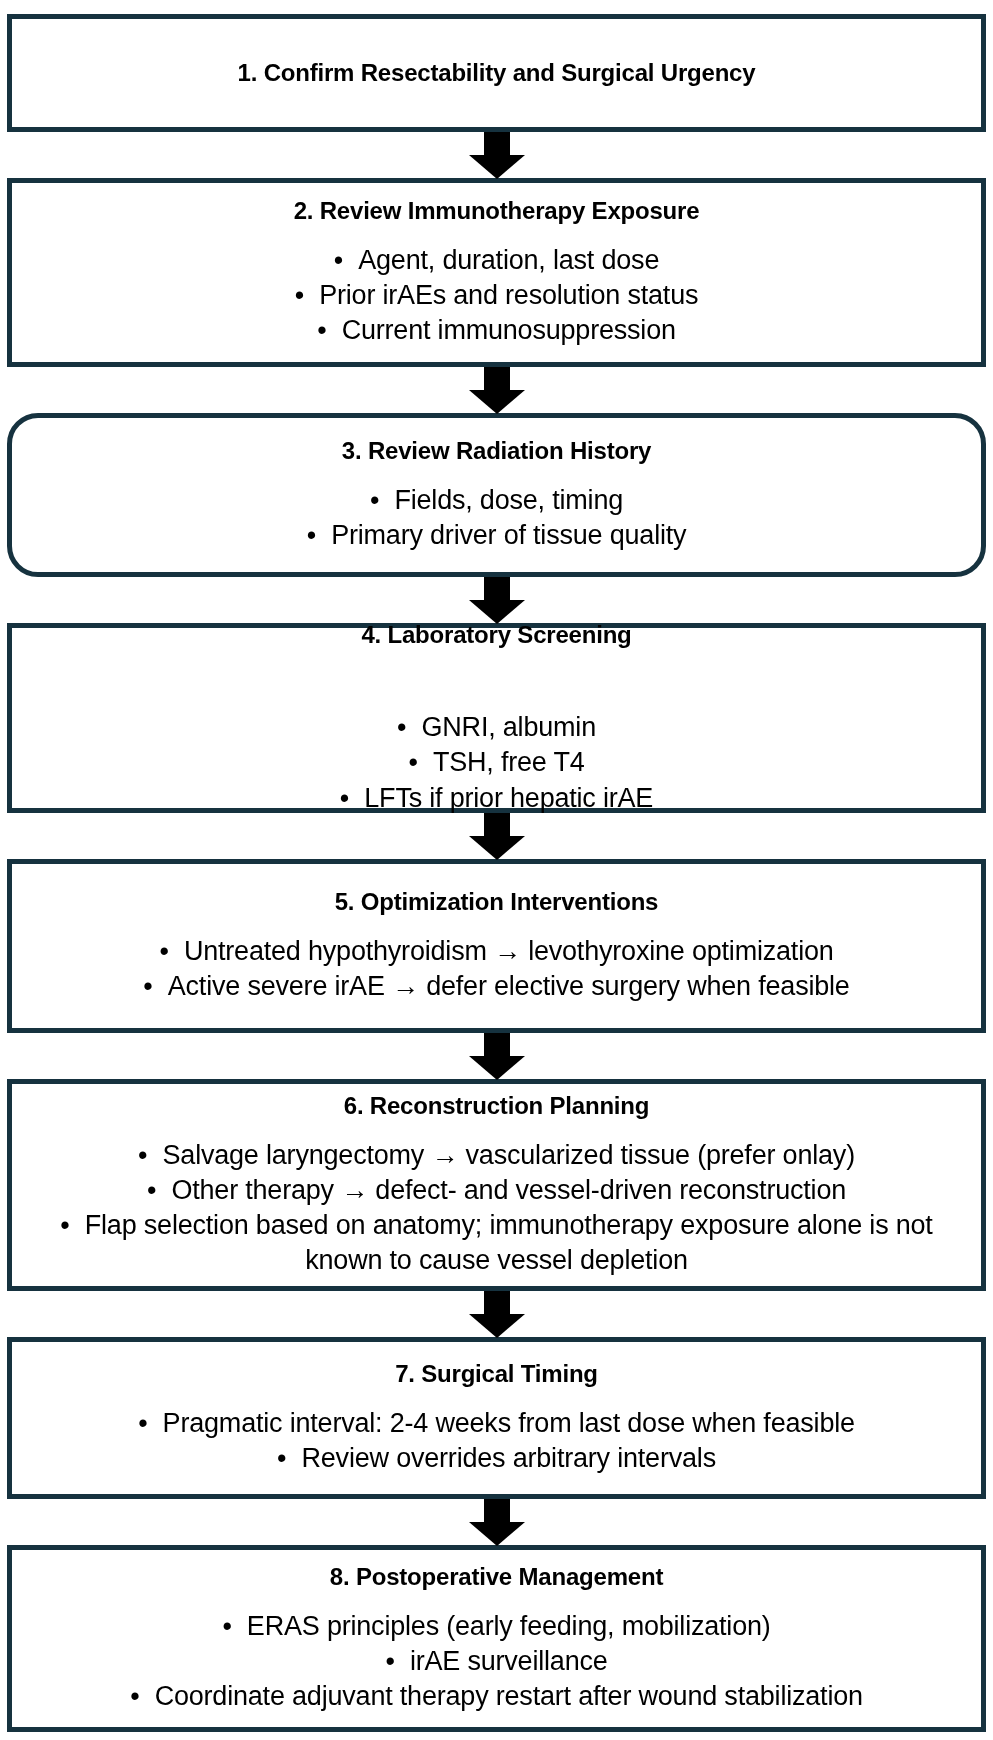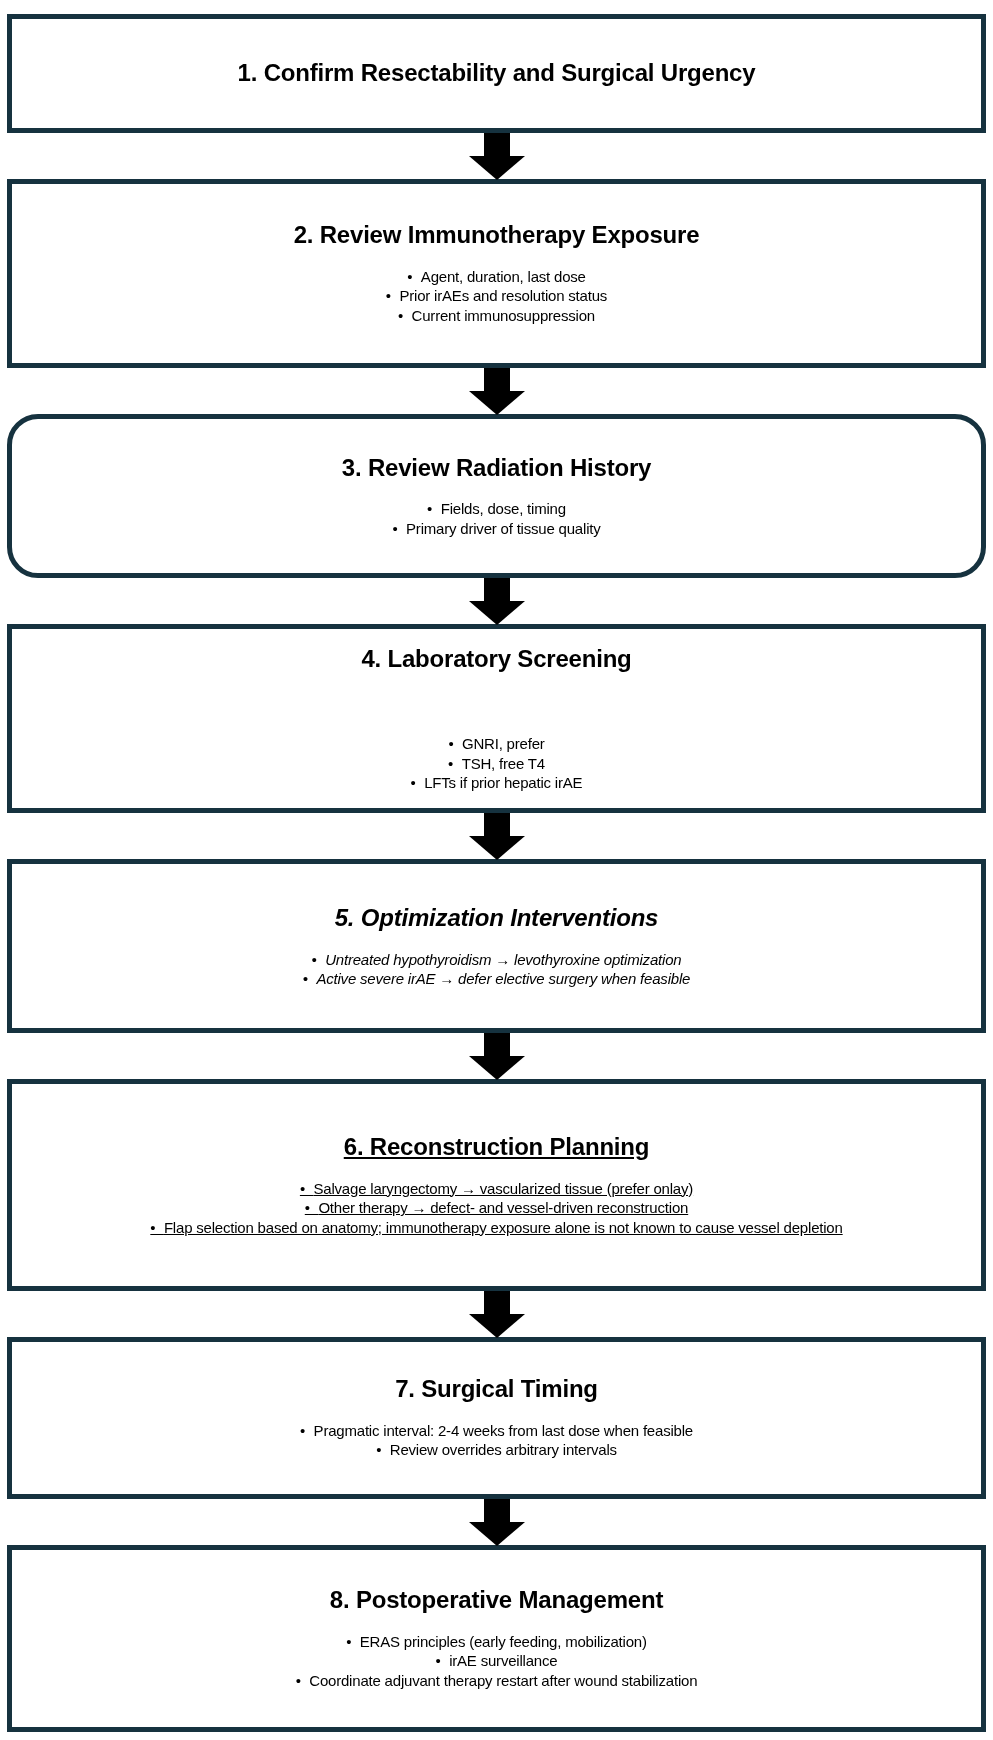--- a/index.html
+++ b/index.html
@@ -43,21 +43,21 @@
     letter-spacing: -0.2px;
   }
   .node-bullets {
     margin-top: 18px;
     width: 100%;
     display: flex;
     flex-direction: column;
     align-items: center;
   }
   .bullet {
-    font-size: 15px;
+    font-size: 27px;
     font-weight: normal;
     text-align: center;
     line-height: 1.30;
     letter-spacing: -0.2px;
     max-width: 900px;
   }
   .bullet .dot {
     letter-spacing: 0;
   }
   
@@ -85,22 +85,22 @@
     height: 0;
     border-left: 28px solid transparent;
     border-right: 28px solid transparent;
     border-top: 24px solid #000000;
   }
   
   .n1 { height: 119px; }
   .n2 { height: 190px; }
   .n3 { height: 165px; border-radius: 31px; }
   .n4 { height: 190px; gap: 44px; }
-  .n5 { height: 175px; font-style: italic; }
-  .n6 { height: 212px; text-decoration: underline; }
+  .n5 { height: 175px; }
+  .n6 { height: 212px; }
   .n7 { height: 163px; }
   .n8 { height: 188px; }
 </style>
 </head>
 <body>
 
 <div id="flowchart">
     <div class="node n1">
       <div class="node-title">1. Confirm Resectability and Surgical Urgency</div>
     </div>
@@ -127,21 +127,21 @@
         <div class="bullet"><span class="dot">•&nbsp;&nbsp;</span><span>Primary driver of tissue quality</span></div>
       </div>
     </div>
     <div class="connector">
       <div class="shaft"></div>
       <div class="head"></div>
     </div>
     <div class="node n4">
       <div class="node-title">4. Laboratory Screening</div>
       <div class="node-bullets">
-        <div class="bullet"><span class="dot">•&nbsp;&nbsp;</span><span>GNRI, prefer</span></div>
+        <div class="bullet"><span class="dot">•&nbsp;&nbsp;</span><span>GNRI, albumin</span></div>
         <div class="bullet"><span class="dot">•&nbsp;&nbsp;</span><span>TSH, free T4</span></div>
         <div class="bullet"><span class="dot">•&nbsp;&nbsp;</span><span>LFTs if prior hepatic irAE</span></div>
       </div>
     </div>
     <div class="connector">
       <div class="shaft"></div>
       <div class="head"></div>
     </div>
     <div class="node n5">
       <div class="node-title">5. Optimization Interventions</div>

